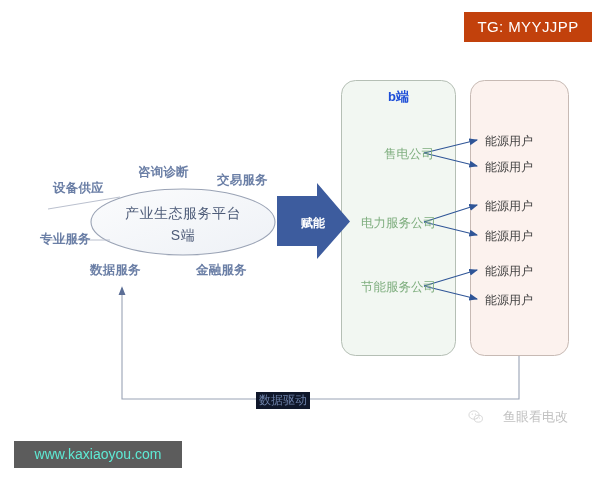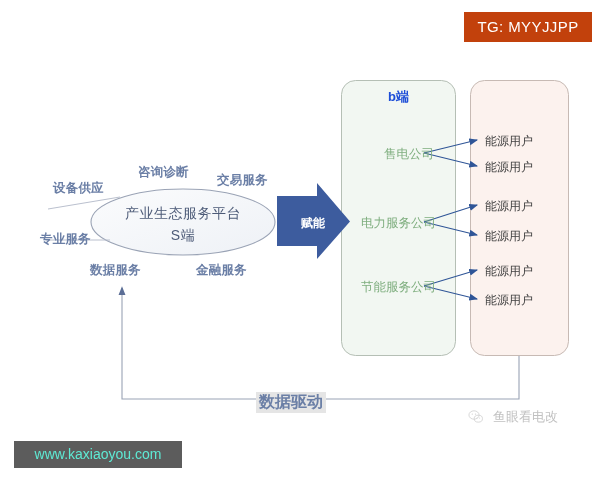--- a/index.html
+++ b/index.html
@@ -47,21 +47,21 @@
     text-align: center;
     white-space: nowrap;
   }
   
   #wm-account {
     position: absolute;
     left: 468px;
     top: 408px;
     display: flex;
     align-items: center;
-    gap: 9px;
+    gap: 19px;
     opacity: 0.42;
     color: #6a6a6a;
     font-size: 13px;
     white-space: nowrap;
   }
   #wm-account .wechat-icon {
     display: block;
     width: 16px;
     height: 16px;
   }
@@ -112,24 +112,24 @@
   }
   .c-item {
     position: absolute;
     white-space: nowrap;
     font-size: 12px;
     color: #404040;
   }
   .drive-lbl {
     position: absolute;
     white-space: nowrap;
-    font-size: 16px;
-    font-weight: bold;
+    font-size: 12px;
+    font-weight: normal;
     color: #6b7fa6;
-    background: #e5e5e5;
+    background: #0f172a;
     padding: 0 3px;
   }
 </style>
 </head>
 <body>
 
 <div id="canvas">
 
   <svg id="diagram" width="600" height="480" viewBox="0 0 600 480">
     <defs>

